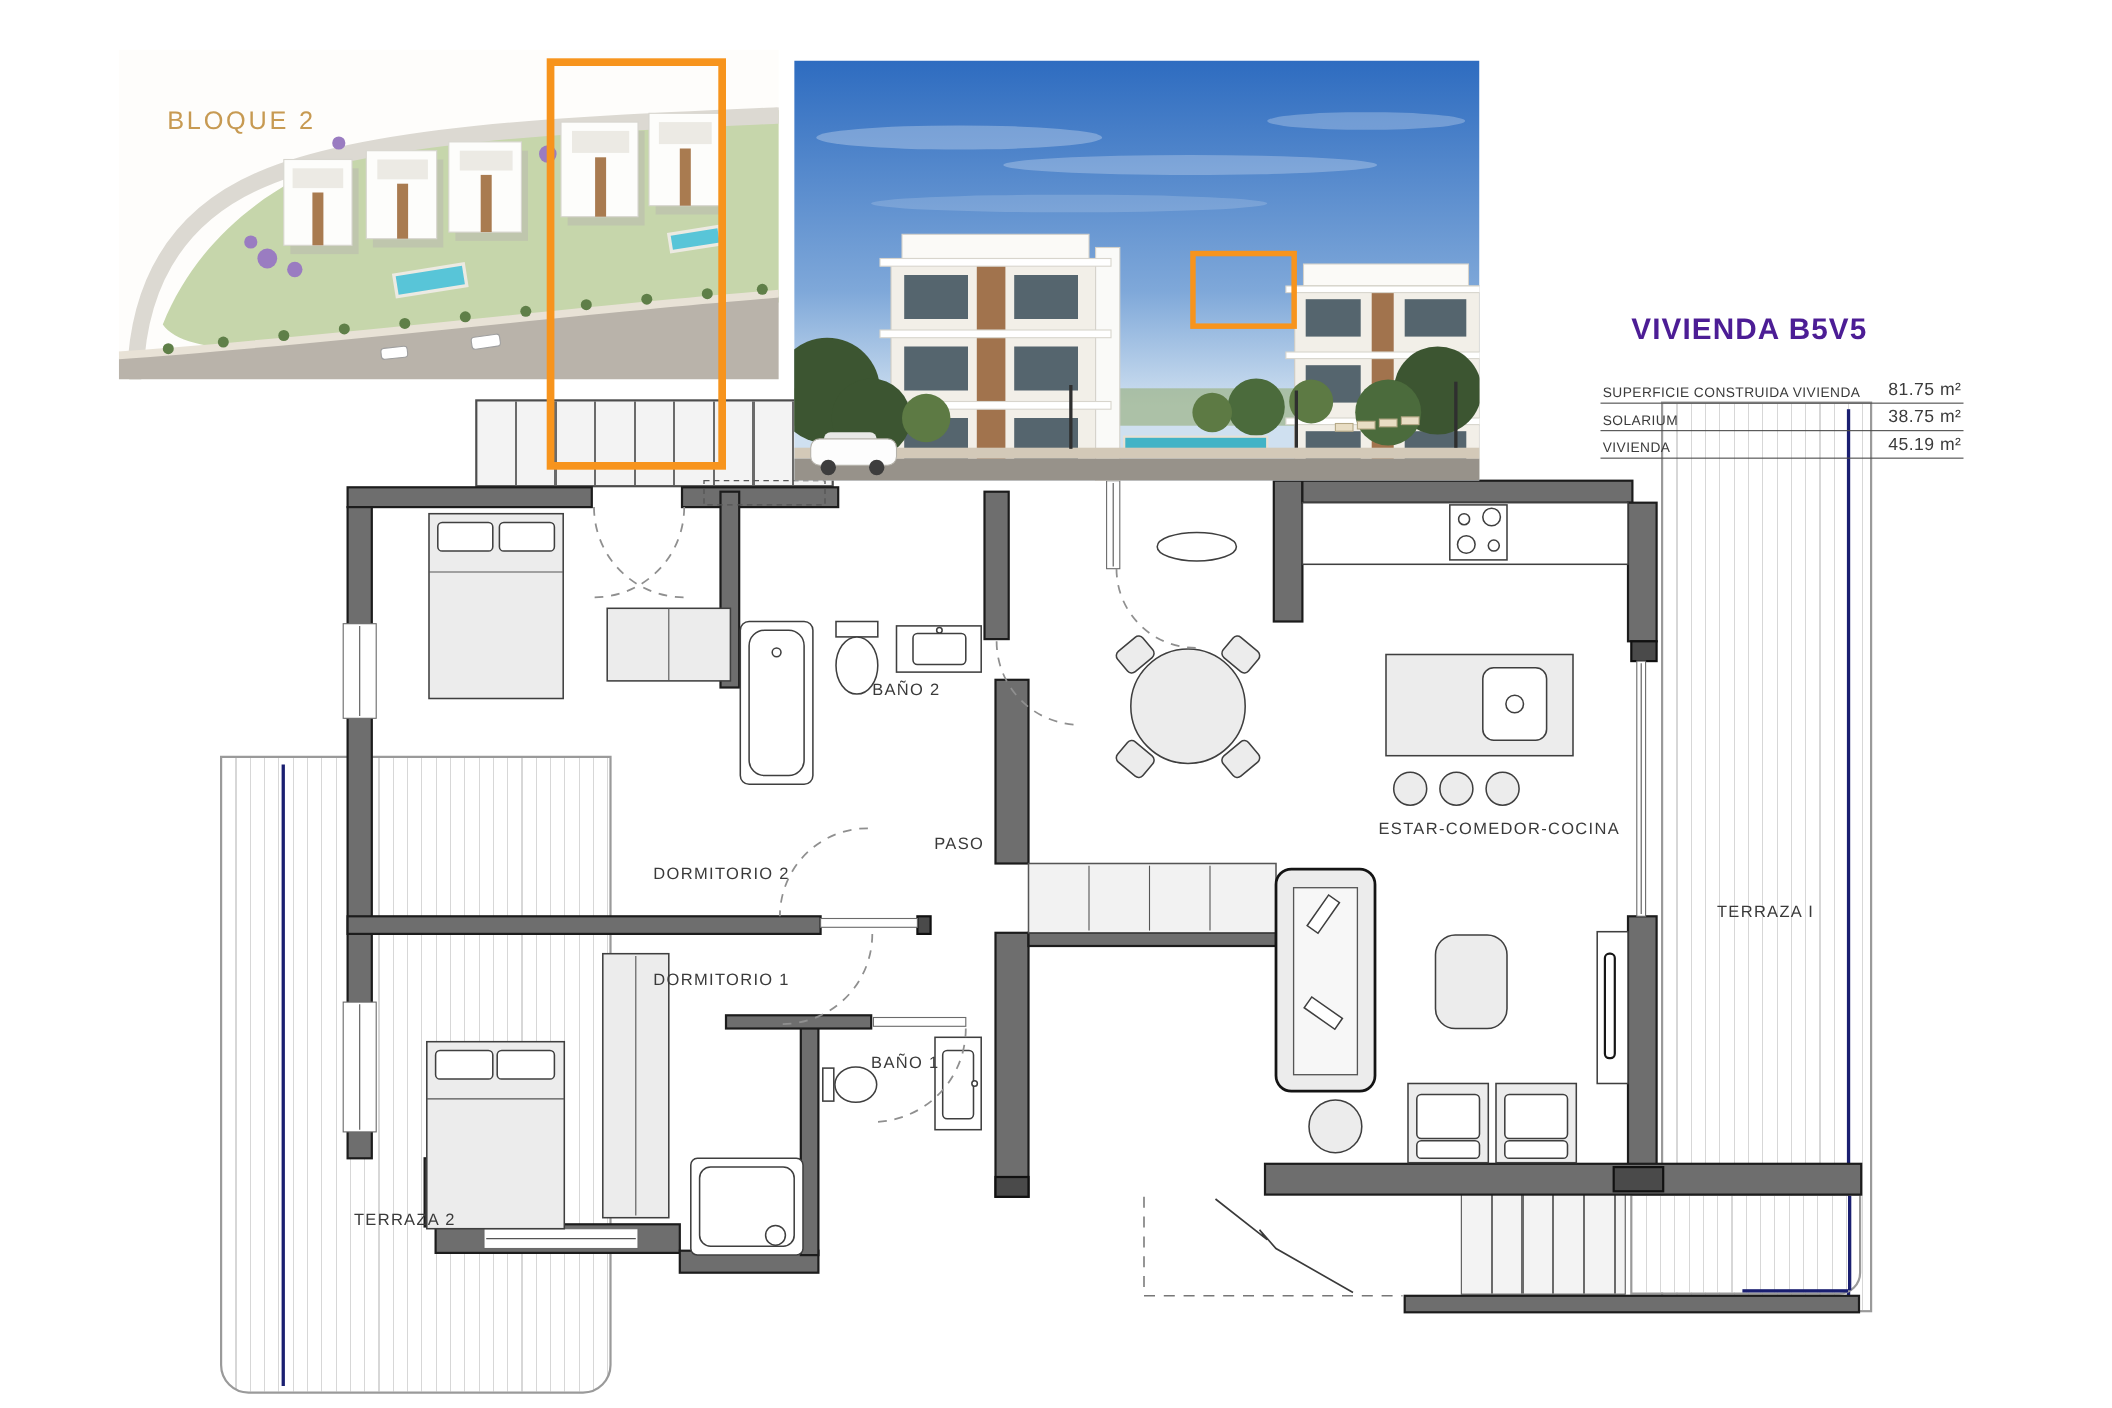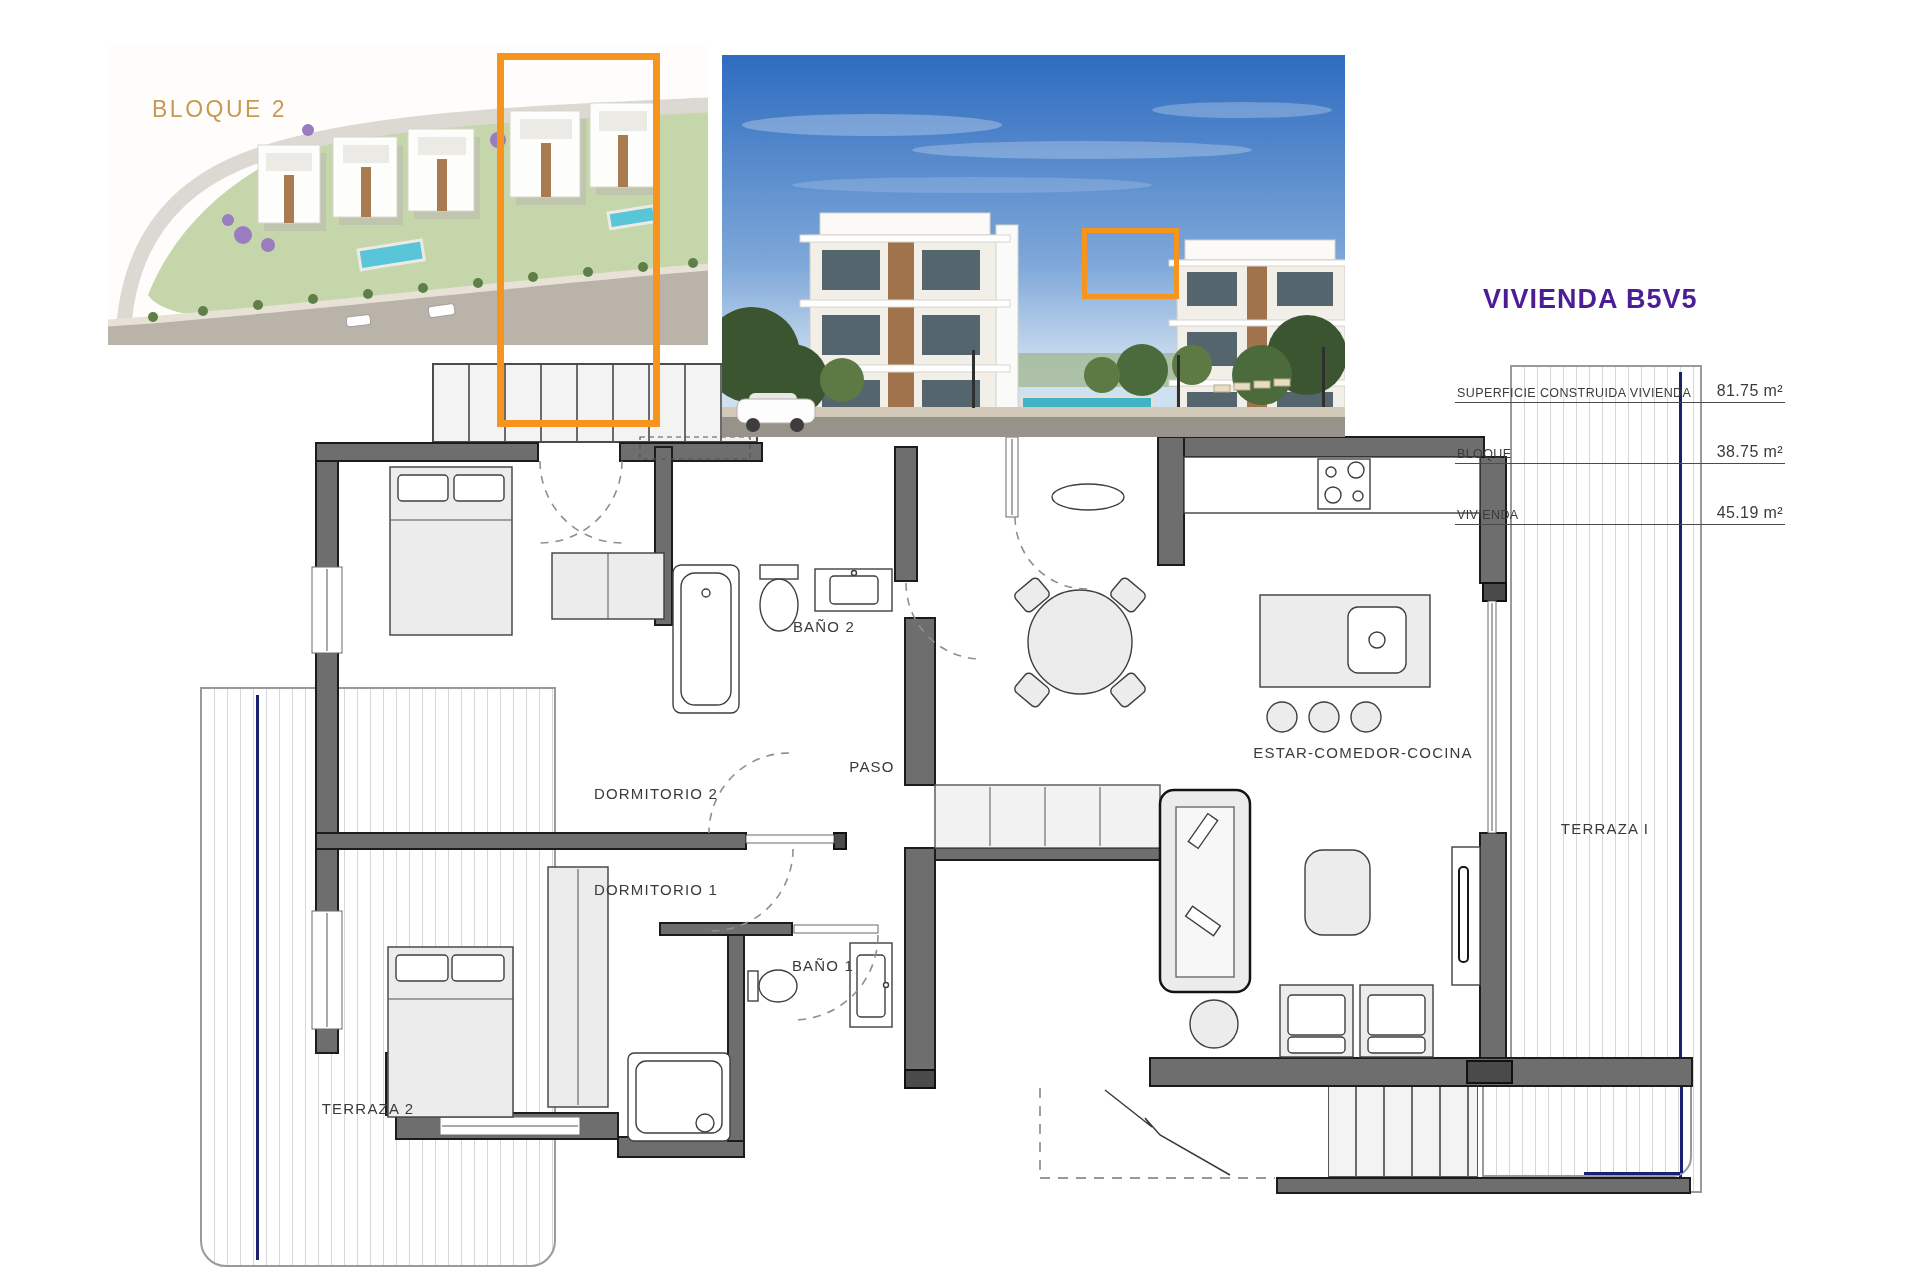--- a/index.html
+++ b/index.html
@@ -20,21 +20,21 @@
   .box-photo{left:1082px;top:228px;width:97px;height:71px;border-width:5px;}
   
   .unit-title{
     left:1483px;top:284px;z-index:6;font-size:27px;font-weight:bold;
     letter-spacing:1px;color:#4c1d95;
   }
   .areas-table{left:1455px;top:342px;width:330px;z-index:6;color:#3b3b3b;}
   .areas-row{
     display:flex;justify-content:space-between;align-items:flex-end;
     border-bottom:1.5px solid #4b4b4b;padding:4px 2px 2px 2px;
-    font-size:12.5px;letter-spacing:0.4px;margin-top:36px;
+    font-size:12.5px;letter-spacing:0.4px;
   }
   .areas-row .val{font-size:16px;white-space:nowrap;}
   
   .plan{left:200px;top:355px;width:1520px;height:915px;z-index:1;}
   .plan svg{position:absolute;left:0;top:0;z-index:2;}
   .deck{
     position:absolute;box-sizing:border-box;z-index:1;
     background:repeating-linear-gradient(to right,#ffffff 0px,#ffffff 12px,#d7d7d7 12px,#d7d7d7 13px);
     border:2px solid #9a9a9a;
   }
@@ -232,21 +232,21 @@
   </svg>
   <div class="abs orange-box box-photo"></div>
 
   <div class="abs unit-title">VIVIENDA B5V5</div>
   <div class="abs areas-table">
     <div class="areas-row">
       <span>SUPERFICIE CONSTRUIDA VIVIENDA</span>
       <span class="val">81.75 m²</span>
     </div>
     <div class="areas-row">
-      <span>BLOQUE</span>
+      <span>SOLARIUM</span>
       <span class="val">38.75 m²</span>
     </div>
     <div class="areas-row">
       <span>VIVIENDA</span>
       <span class="val">45.19 m²</span>
     </div>
   </div>
 
   <div class="abs plan">
 

